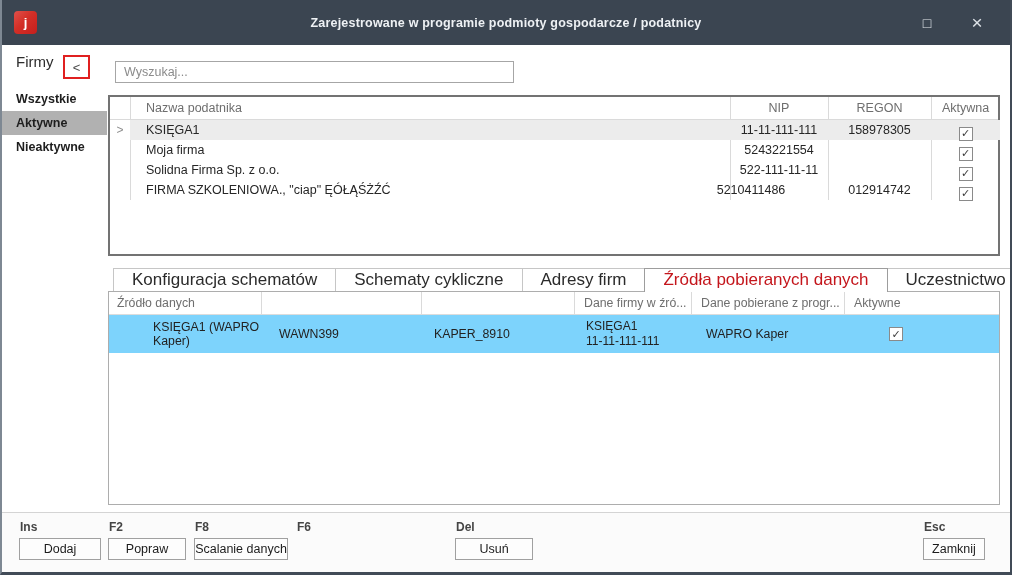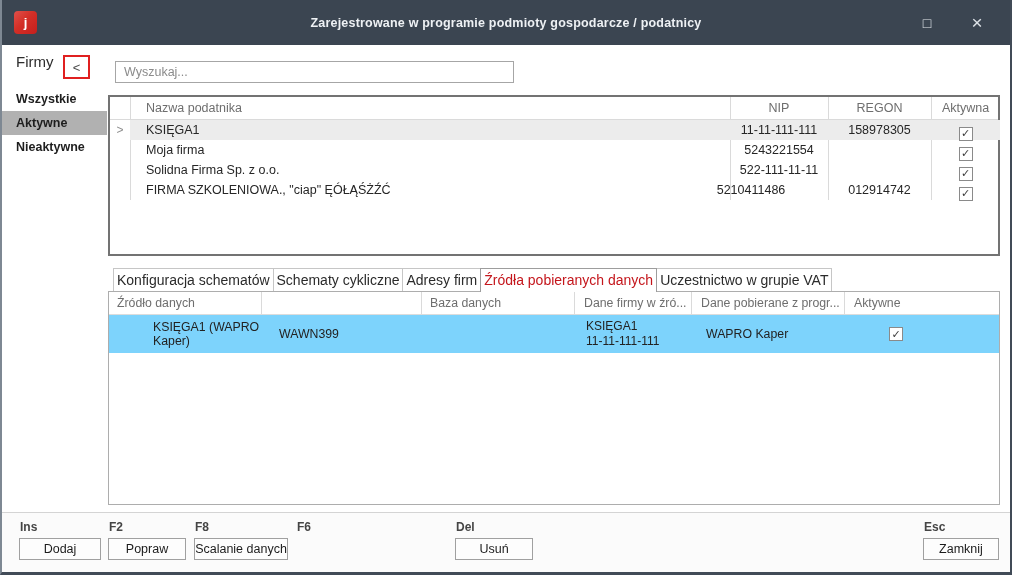--- a/index.html
+++ b/index.html
@@ -45,22 +45,22 @@
   .t1 .row { position: absolute; left: 20px; width: 870px; height: 20px; line-height: 20px; font-size: 12.5px; color: #262626; }
   .t1 .row.sel { background: #ececec; }
   .t1 .cell { position: absolute; top: 0; height: 20px; line-height: 20px; }
   .rowsel { position: absolute; left: 0; width: 20px; height: 20px; line-height: 20px; text-align: center; color: #8f8f8f; font-size: 12px; }
 
   .cb { display: inline-flex; width: 14px; height: 14px; border: 1px solid #8a8a8a; background: #fff;
     align-items: center; justify-content: center; font-size: 11px; color: #3a3a3a; line-height: 1; }
 
   
   .tabs { position: absolute; left: 113px; top: 268px; display: flex; z-index: 3; }
-  .tab { height: 23px; line-height: 22px; padding: 0 3px; border: 1px solid #c6c6c6; border-bottom: none;
-    background: #fff; font-size: 14px; color: #2b2b2b; margin-left: -1px; white-space: nowrap; cursor: default; }
+  .tab { height: 23px; line-height: 22px; padding: 0 18px; border: 1px solid #c6c6c6; border-bottom: none;
+    background: #fff; font-size: 17px; color: #2b2b2b; margin-left: -1px; white-space: nowrap; cursor: default; }
   .tab:first-child { margin-left: 0; }
   .tab.active { height: 24px; border-color: #9d9d9d; color: #c4161c; position: relative; z-index: 2; }
 
   
   .t2 { position: absolute; left: 108px; top: 291px; width: 892px; height: 214px; border: 1px solid #adadad; background: #fff; }
   .t2 .hcell { position: absolute; top: 0; height: 22px; line-height: 22px; color: #6e6e6e; font-size: 12.3px; white-space: nowrap; overflow: hidden; }
   .t2 .hline { position: absolute; left: 0; right: 0; top: 22px; height: 1px; background: #dcdcdc; }
   .t2 .vline { position: absolute; top: 0; width: 1px; height: 22px; background: #dadada; }
   .t2 .drow { position: absolute; left: 0; top: 23px; width: 890px; height: 38px; background: #7dd3fc; font-size: 12.3px; color: #222; }
   .t2 .dcell { position: absolute; top: 0; height: 38px; display: flex; align-items: center; }
@@ -156,28 +156,28 @@
 
   <div class="t2">
     <div class="vline" style="left:152px"></div>
     <div class="vline" style="left:312px"></div>
     <div class="vline" style="left:465px"></div>
     <div class="vline" style="left:582px"></div>
     <div class="vline" style="left:735px"></div>
     <div class="hline"></div>
 
     <div class="hcell" style="left:0;width:152px;padding-left:8px">Źródło danych</div>
-    <div class="hcell" style="left:312px;width:153px;padding-left:9px">Baza danych</div>
     <div class="hcell" style="left:465px;width:117px;padding-left:10px">Dane firmy w źró...</div>
     <div class="hcell" style="left:582px;width:153px;padding-left:10px">Dane pobierane z progr...</div>
     <div class="hcell" style="left:735px;width:155px;padding-left:10px">Aktywne</div>
 
     <div class="drow">
       <div class="dcell" style="left:0;width:152px;padding-left:44px">KSIĘGA1 (WAPRO Kaper)</div>
       <div class="dcell" style="left:152px;width:160px;padding-left:18px">WAWN399</div>
+      <div class="dcell" style="left:312px;width:153px;padding-left:13px">KAPER_8910</div>
       <div class="dcell" style="left:465px;width:117px;padding-left:12px">
         <span class="twolines">
           <span style="display:block">KSIĘGA1</span>
           <span style="display:block">11-11-111-111</span>
         </span>
       </div>
       <div class="dcell" style="left:582px;width:153px;padding-left:15px">WAPRO Kaper</div>
       <div class="dcell" style="left:735px;width:155px;padding-left:45px">
           <span class="cb">✓</span>
         </div>
@@ -199,18 +199,18 @@
     </div>
     <div class="fgroup" style="left:296px">
       <div class="fkey">F6</div>
     </div>
     <div class="fgroup" style="left:455px">
       <div class="fkey">Del</div>
       <div class="fbtn" style="width:78px">Usuń</div>
     </div>
     <div class="fgroup" style="left:923px">
       <div class="fkey">Esc</div>
-      <div class="fbtn" style="width:76px">Zamknij</div>
+      <div class="fbtn" style="width:62px">Zamknij</div>
     </div>
   </div>
 
   <div class="win-border"></div>
 </div>
 
 </body></html>

